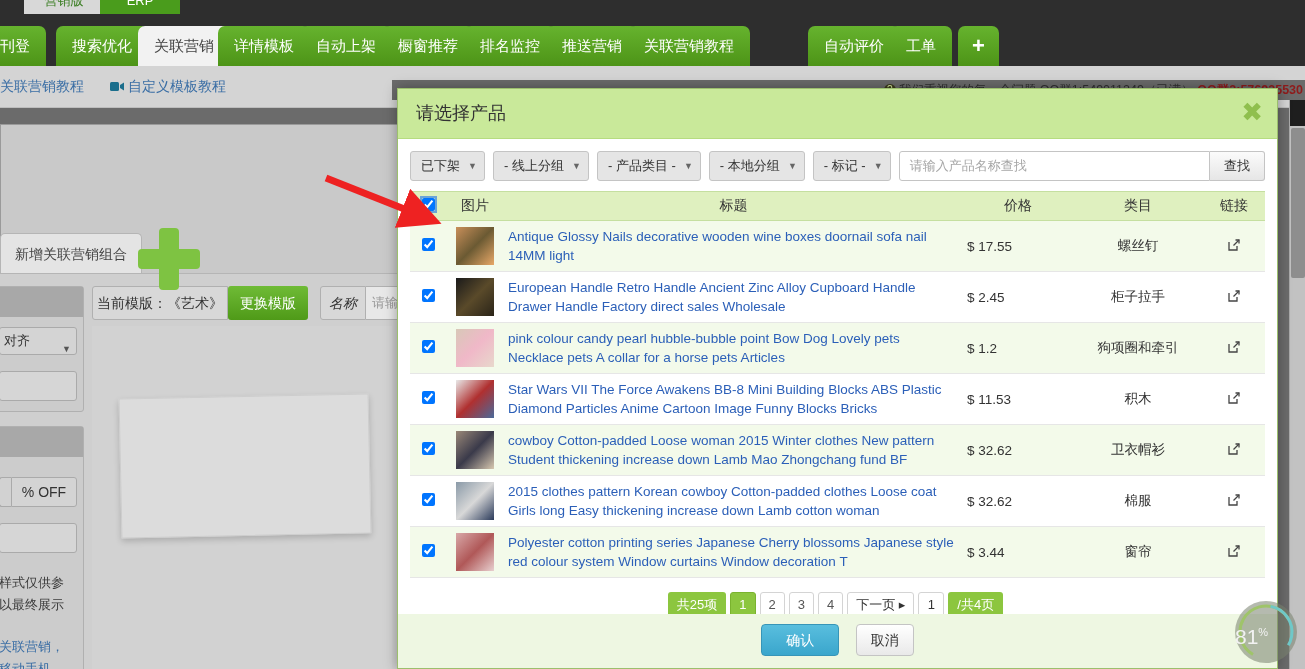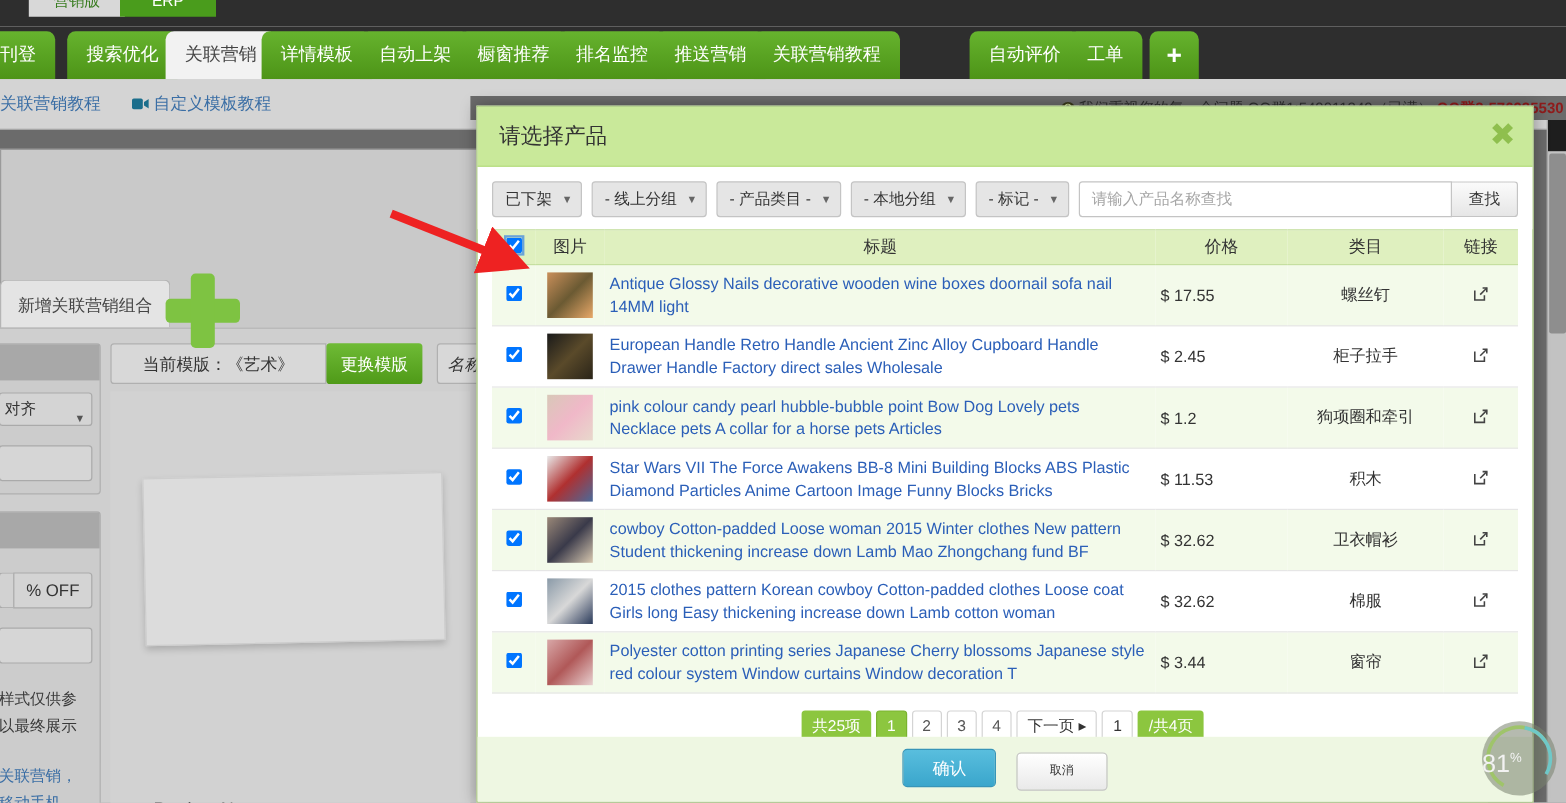--- a/index.html
+++ b/index.html
@@ -117,21 +117,21 @@
   }
   .bg-note2 {
     font-size: 13px; color: #3a6ea5; line-height: 20px; margin-top: 22px;
   }
 
   .tpl-bar {
     position: absolute; left: 92px; top: 178px;
     display: flex; align-items: center;
   }
   .tpl-label {
-    height: 34px; line-height: 32px; padding: 0 26px;
+    height: 34px; line-height: 32px; padding: 0 4px;
     border: 1px solid #b0b0b0; background: #d8d8d8;
     font-size: 14px; color: #333; border-radius: 3px 0 0 3px;
   }
   .tpl-btn {
     height: 34px; line-height: 34px; padding: 0 12px;
     background: linear-gradient(to bottom,#6fbb36,#4f9a18);
     color: #fff; font-size: 14px; border-radius: 3px; cursor: pointer;
   }
   .name-label {
     height: 34px; line-height: 32px; padding: 0 8px; margin-left: 12px;
@@ -328,24 +328,24 @@
     background: #eef7e2;
     text-align: center; padding-top: 10px;
   }
   .btn-ok {
     display: inline-block; width: 78px; height: 32px; line-height: 30px;
     background: linear-gradient(to bottom,#59bede,#3aa6cc);
     border: 1px solid #3795b8; border-radius: 4px;
     color: #fff; font-size: 14px; cursor: pointer; margin-right: 12px;
   }
   .btn-cancel {
-    display: inline-block; width: 76px; height: 32px; line-height: 30px;
+    display: inline-block; width: 58px; height: 32px; line-height: 30px;
     background: linear-gradient(to bottom,#ffffff,#e9e9e9);
     border: 1px solid #c4c4c4; border-radius: 4px;
-    color: #333; font-size: 10px; cursor: pointer;
+    color: #333; font-size: 14px; cursor: pointer;
   }
 
   
   .redarrow { position: absolute; left: 322px; top: 172px; pointer-events: none; }
 
   
   .progbadge {
     position: absolute; right: 8px; bottom: 6px;
     width: 62px; height: 62px; border-radius: 50%;
     background: rgba(120,130,110,.55);

